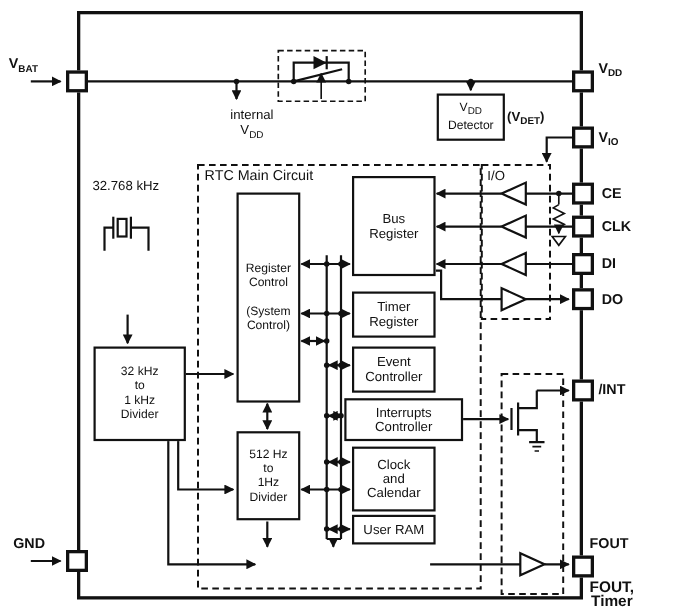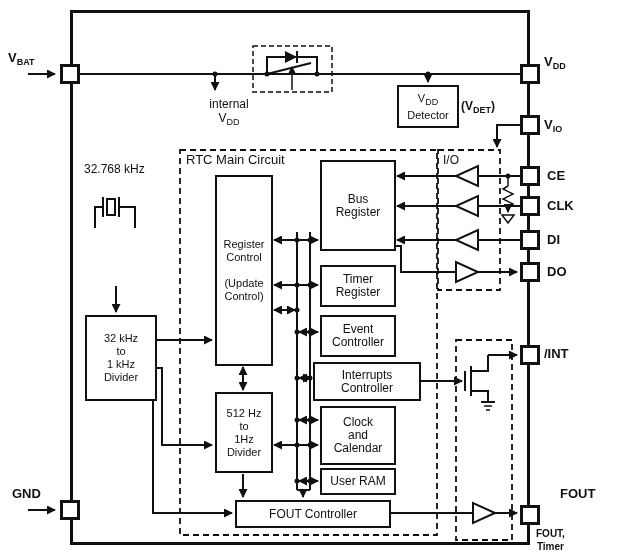--- a/index.html
+++ b/index.html
@@ -158,32 +158,32 @@
     <g stroke="#111" stroke-width="2" fill="none">
       <line x1="391" y1="513" x2="473" y2="513"></line>
       <polygon points="473,503 473,523 495,513" fill="#fff"></polygon>
       <line x1="495" y1="513" x2="517" y2="513" marker-end="url(#ah)"></line>
     </g>
   </svg>
 
   <div class="chip"></div>
 
 
-  <div class="box sm" style="left:85px;top:315px;width:72px;height:86px">
+  <div class="box sm" style="left:85px;top:315px;width:84px;height:86px">
     <div class="ln">32 kHz</div>
     <div class="ln">to</div>
     <div class="ln">1 kHz</div>
     <div class="ln">Divider</div>
   </div>
 
   <div class="box sm" style="left:215px;top:175px;width:58px;height:191px">
     <div class="ln">Register</div>
     <div class="ln">Control</div>
     <div class="ln"></div>
-    <div class="ln">(Update</div>
+    <div class="ln">(System</div>
     <div class="ln">Control)</div>
   </div>
 
   <div class="box" style="left:320px;top:160px;width:76px;height:91px;font-size:12px">
     <div class="ln">Bus</div>
     <div class="ln">Register</div>
   </div>
 
   <div class="box" style="left:320px;top:265px;width:76px;height:42px">
     <div class="ln">Timer</div>
@@ -210,23 +210,20 @@
     <div class="ln">User RAM</div>
   </div>
 
   <div class="box sm" style="left:215px;top:392px;width:58px;height:81px">
     <div class="ln">512 Hz</div>
     <div class="ln">to</div>
     <div class="ln">1Hz</div>
     <div class="ln">Divider</div>
   </div>
 
-  <div class="box" style="left:235px;top:500px;width:156px;height:28px">
-    <div class="ln">FOUT Controller</div>
-  </div>
 
   <div class="box sm" style="left:397px;top:85px;width:62px;height:43px">
     <div class="ln"><span>V</span><sub>DD</sub></div>
     <div class="ln">Detector</div>
   </div>
 
   <div class="pin" style="left:60px;top:64px"></div>
   <div class="pin" style="left:60px;top:500px"></div>
   <div class="pin" style="left:520px;top:64px"></div>
   <div class="pin" style="left:520px;top:115px"></div>
@@ -239,34 +236,34 @@
 
   <div class="lbl" style="left:8px;top:50px"><span>V</span><sub>BAT</sub></div>
   <div class="lbl" style="left:12px;top:486px">GND</div>
   <div class="lbl" style="left:544px;top:54px"><span>V</span><sub>DD</sub></div>
   <div class="lbl" style="left:544px;top:117px"><span>V</span><sub>IO</sub></div>
   <div class="lbl" style="left:547px;top:168px">CE</div>
   <div class="lbl" style="left:547px;top:198px">CLK</div>
   <div class="lbl" style="left:547px;top:232px">DI</div>
   <div class="lbl" style="left:547px;top:264px">DO</div>
   <div class="lbl" style="left:544px;top:346px">/INT</div>
-  <div class="lbl" style="left:560px;top:486px">FOUT</div>
+  <div class="lbl" style="left:536px;top:486px">FOUT</div>
 
   <div class="ann" style="left:198px;top:97px;width:62px;text-align:center">
     <div>internal</div>
     <div><span>V</span><sub>DD</sub></div>
   </div>
 
   <div class="ann bold" style="left:461px;top:99px"><span>(V</span><sub>DET</sub><span>)</span></div>
 
   <div class="ann" style="left:84px;top:162px">32.768 kHz</div>
 
   <div class="ann" style="left:186px;top:153px;font-size:13px">RTC Main Circuit</div>
 
   <div class="ann" style="left:443px;top:153px">I/O</div>
 
 
-  <div class="ann bold" style="left:536px;top:527px;font-size:10px;line-height:13px">
+  <div class="ann bold" style="left:536px;top:527px;font-size:14px;line-height:13px">
     <div>FOUT,</div>
     <div>Timer</div>
   </div>
 
 </div>
 
 </body></html>

